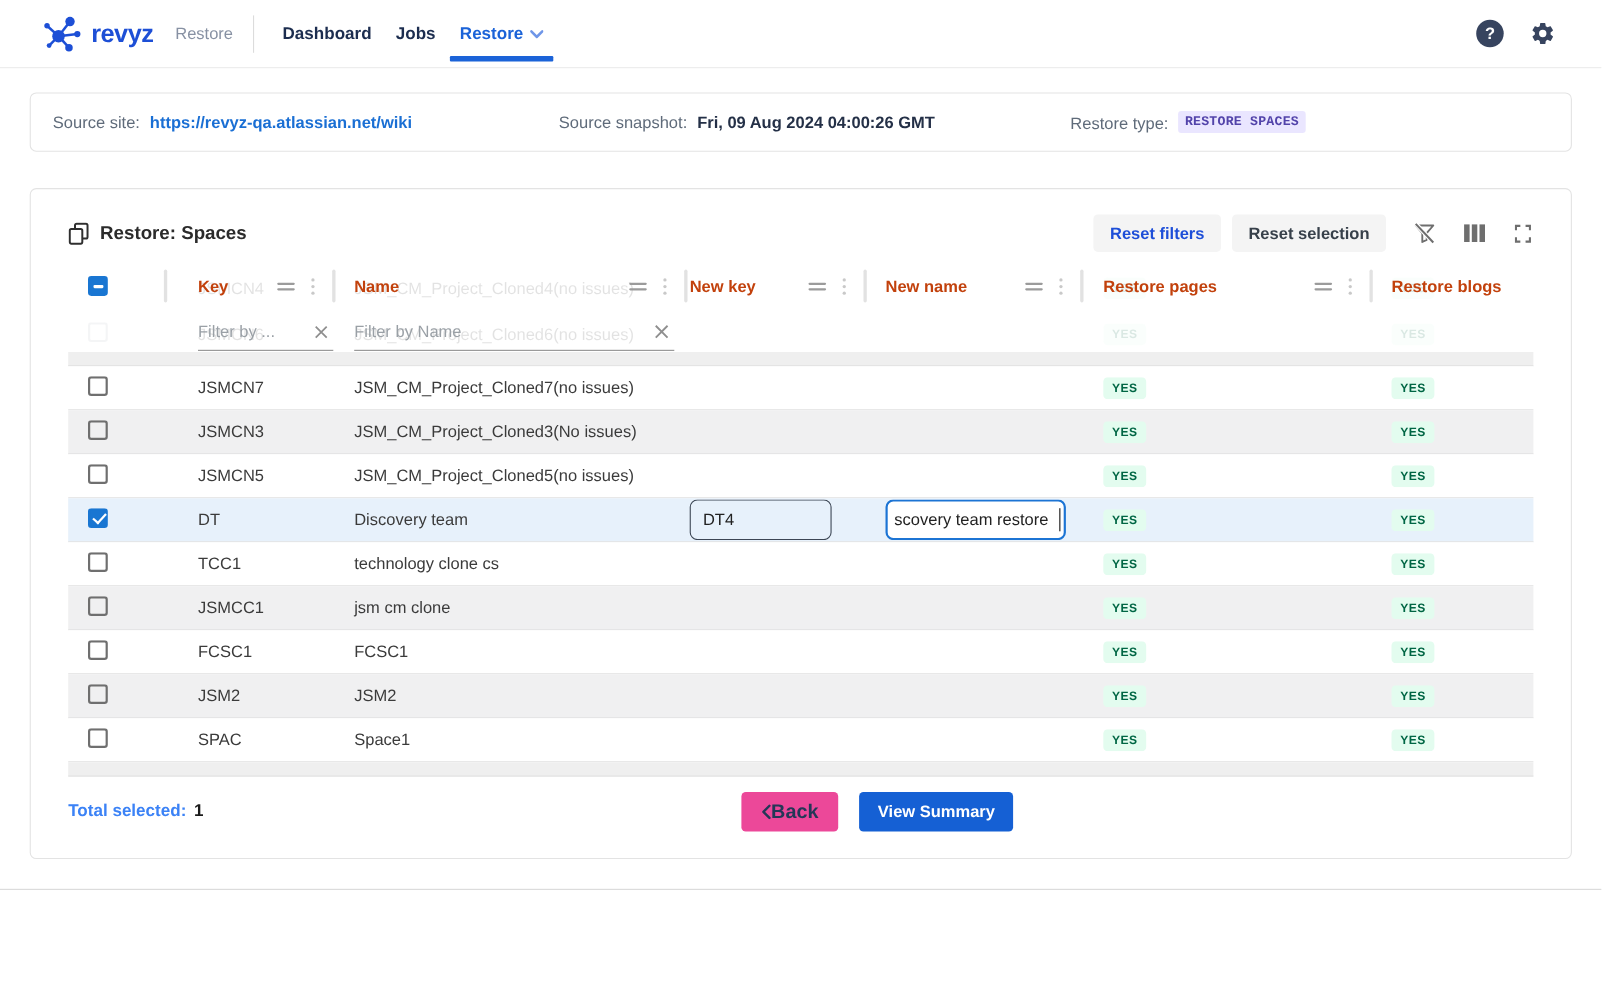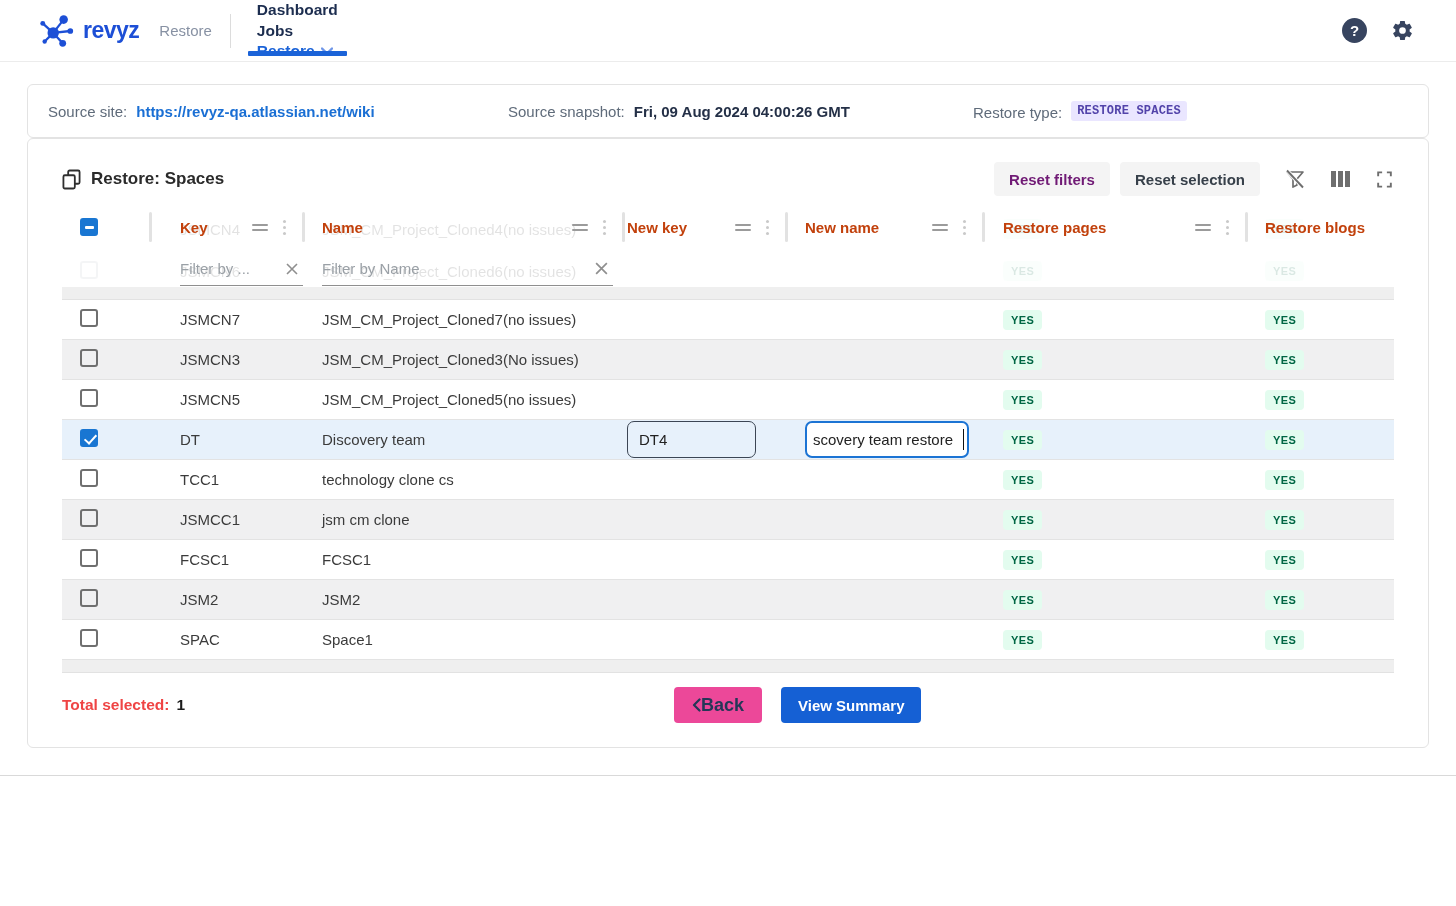--- a/index.html
+++ b/index.html
@@ -18,44 +18,44 @@
   html,body{background:#fff;}
   body{width:1456px;height:906px;overflow:hidden;color:#222;}
   svg{display:block;}
 
   
   .topnav{height:62px;display:flex;align-items:center;padding:0 42px 0 38px;border-bottom:1px solid #ececec;}
   .brand{display:flex;align-items:center;gap:7px;cursor:pointer;}
   .brand-name{font-size:23px;font-weight:800;color:#1d4fd6;letter-spacing:-.5px;}
   .crumb{margin-left:20px;font-size:15px;color:#8791a3;}
   .vdiv{width:1px;height:34px;background:#dcdcdc;margin:0 15px 0 18px;}
-  .navitems{display:flex;align-items:stretch;height:62px;flex-direction:column;}
+  .navitems{display:flex;align-items:stretch;height:62px;}
   .navitem{display:flex;align-items:center;height:62px;padding:0 11px;font-size:15.5px;font-weight:700;color:#1c2d4f;text-decoration:none;position:relative;cursor:pointer;}
   .navitem.active{color:var(--accent-blue);}
   .navitem.active .active-bar{position:absolute;left:2px;right:2px;bottom:6px;height:5px;background:var(--accent-blue);border-radius:1px;}
   .navitem .chev{margin-left:6px;}
   .nav-right{margin-left:auto;display:flex;align-items:center;gap:24px;}
   .help-circle{width:25px;height:25px;border-radius:50%;background:#37445f;color:#fff;display:flex;align-items:center;justify-content:center;font-size:15px;font-weight:700;cursor:pointer;}
   .gear{cursor:pointer;}
 
   
   .info-card{margin:22px 27px 0;height:54px;border:1px solid #e3e3e3;border-radius:6px;display:grid;grid-template-columns:460px 465px 1fr;align-items:center;padding:0 20px;background:#fff;}
   .info-group{display:flex;align-items:flex-end;gap:9px;white-space:nowrap;}
   .info-label{font-size:15px;color:#5f6b7a;}
   .info-link{font-size:15px;font-weight:700;color:var(--link-blue);text-decoration:none;cursor:pointer;}
   .info-strong{font-size:15px;font-weight:700;color:#243047;}
   .lozenge-purple{font-size:12px;font-weight:700;color:var(--badge-purple-text);background:var(--badge-purple-bg);padding:3px 6px;border-radius:3px;letter-spacing:.2px;font-family:Liberation Mono, monospace;}
 
   
-  .main-card{margin:0 27px 0;border:1px solid #e3e3e3;border-radius:6px;background:#fff;padding:20px 34px 22px;}
+  .main-card{margin:33px 27px 0;border:1px solid #e3e3e3;border-radius:6px;background:#fff;padding:20px 34px 22px;}
   .panel-header{display:flex;align-items:center;height:40px;margin-bottom:8px;}
   .panel-title{font-size:17px;font-weight:700;color:#2b2b2b;margin-left:10px;}
   .panel-actions{margin-left:auto;display:flex;align-items:center;gap:10px;}
   .btn-ghost{border:none;background:#f4f4f4;border-radius:4px;height:34px;padding:0 15px;font-size:15px;font-weight:700;cursor:pointer;}
-  .btn-ghost.disabled{color:#701a75;cursor:default;}
+  .btn-ghost.disabled{color:#1d4ed8;cursor:default;}
   .btn-ghost.enabled{color:#37404a;}
   .tool-icon{margin-left:14px;cursor:pointer;}
 
   
   .table{position:relative;}
   .thead{position:relative;}
   .ghost-row{position:absolute;left:0;right:0;display:grid;grid-template-columns:var(--cols);align-items:center;opacity:.14;pointer-events:none;}
   .ghost-1{top:2px;height:40px;}
   .ghost-2{top:44px;height:40px;}
   .header-row{position:relative;display:grid;grid-template-columns:var(--cols);align-items:center;height:40px;z-index:1;}
@@ -98,21 +98,21 @@
 
   .lozenge-yes{display:inline-block;font-size:11px;font-weight:700;letter-spacing:.4px;color:var(--yes-text);background:var(--yes-bg);padding:4px 8px;border-radius:4px;}
 
   .inputwrap{display:inline-flex;position:relative;}
   .newkey-input{width:129px;height:37px;border:1.5px solid #3c4654;border-radius:7px;background:transparent;padding:0 11px;font-size:15px;color:#222;outline:none;}
   .newname-input{width:164px;height:37px;border:2px solid #1c74d4;border-radius:7px;background:#fff;padding:0 6px;font-size:15px;color:#222;outline:none;}
   .caret{position:absolute;right:5px;top:8px;width:1.5px;height:21px;background:#111;}
 
   
   .panel-footer{position:relative;margin-top:12px;height:40px;display:flex;align-items:center;}
-  .total-label{font-size:15.5px;font-weight:700;color:#ef4444;}
+  .total-label{font-size:15.5px;font-weight:700;color:#3b82f6;}
   .total-value{font-size:15.5px;font-weight:700;color:#1b1b1b;margin-left:7px;}
   .footer-buttons{position:absolute;left:612px;display:flex;align-items:center;gap:19px;}
   .btn-back{display:flex;align-items:center;gap:0;background:#ec4899;border:none;border-radius:4px;height:36px;padding:0 18px;font-size:18px;font-weight:700;color:#243757;cursor:pointer;}
   .btn-primary{background:#1560d4;border:none;border-radius:4px;height:36px;padding:0 17px;font-size:15px;font-weight:700;color:#fff;cursor:pointer;}
 
   .bottom-divider{margin-top:27px;border-top:1px solid #d9d9d9;}
 </style>
 </head>
 <body>
 

